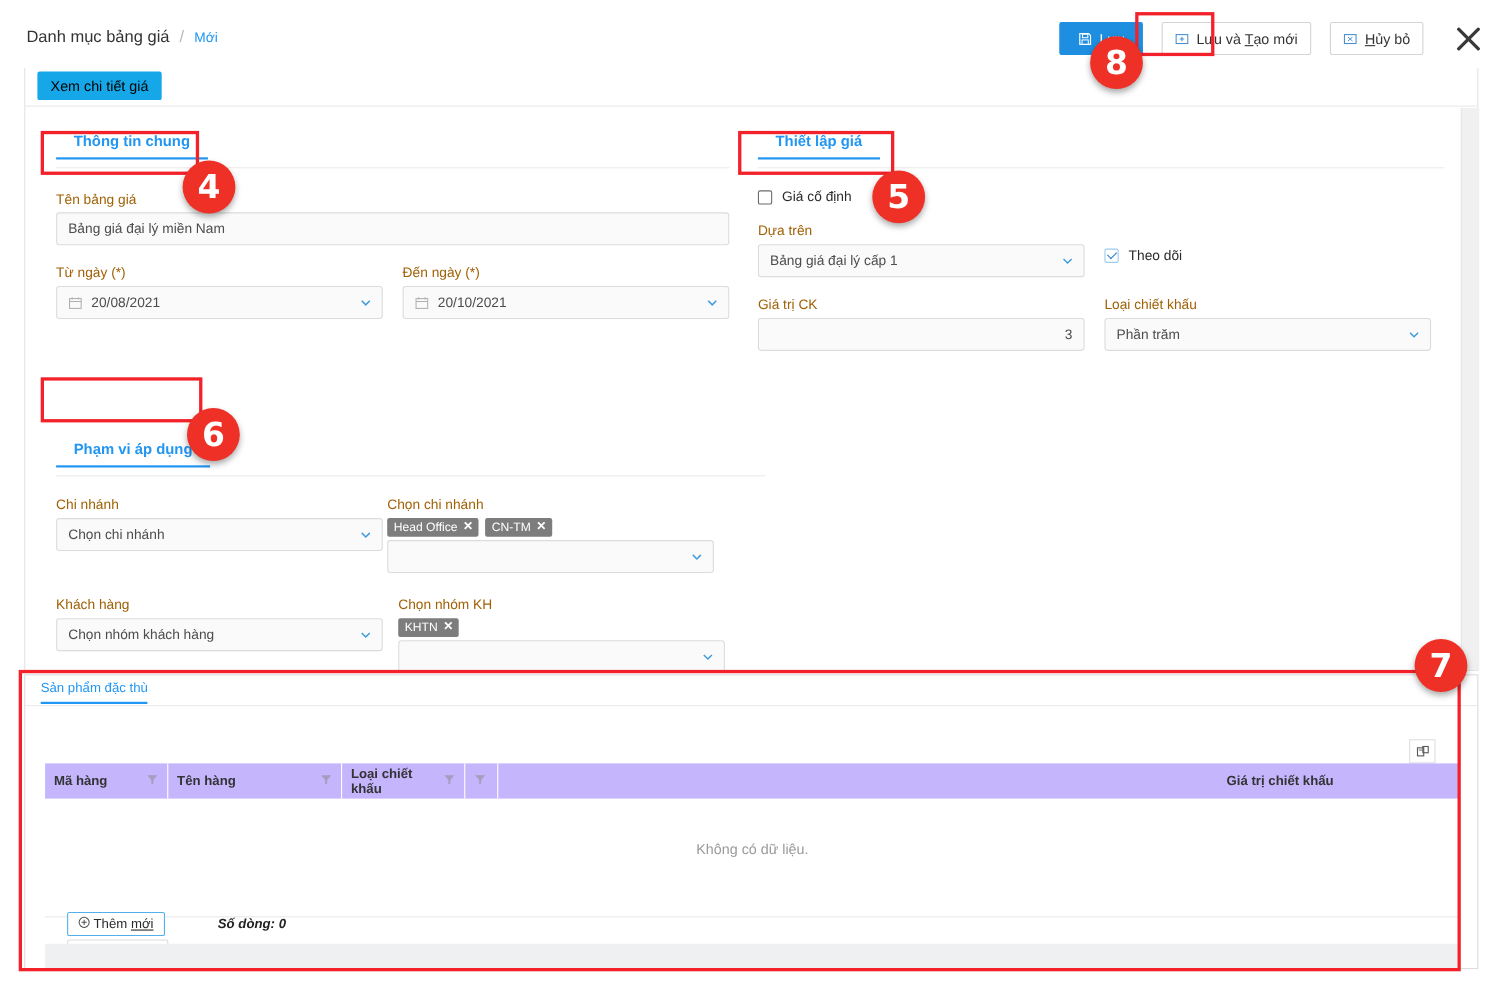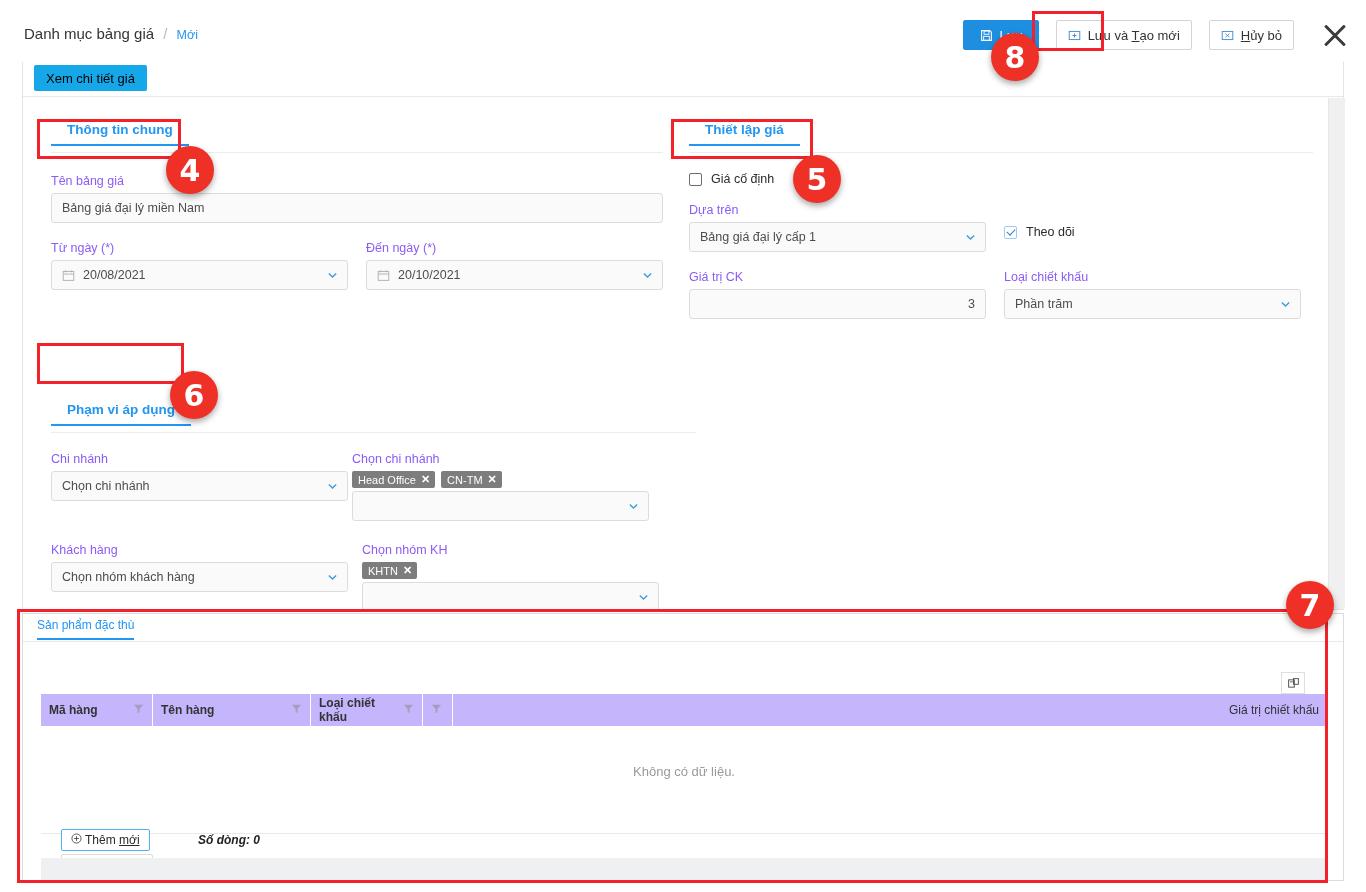--- a/index.html
+++ b/index.html
@@ -44,21 +44,21 @@
   .scrollarea { position:absolute; left:0; top:36px; width:1322px; height:511px; overflow:hidden; }
   .scrolltrack { position:absolute; right:0; top:0; width:17px; height:511px; background:#f0f0f0; border-left:1px solid #e6e6e6;}
 
   
   .sect { position:absolute; }
   .sect-head { position:relative; height:34px; }
   .sect-title { display:inline-block; font-size:13.5px; color:#2196f3; font-weight:bold;
                 padding:0 16px 7px 16px; border-bottom:2px solid #2196f3; cursor:pointer;}
   .sect-rule { position:absolute; left:0; bottom:1px; height:1px; background:#ececec; }
 
-  .fld-label { font-size:12.5px; color:#8b5cf6; margin-bottom:5px; white-space:nowrap; }
+  .fld-label { font-size:12.5px; color:#a16207; margin-bottom:5px; white-space:nowrap; }
   .input {
     height:30px; background:#fafafa; border:1px solid #dcdcdc; border-radius:3px;
     display:flex; align-items:center; padding:0 10px; font-size:12.5px; color:#4d4d4d; position:relative;
   }
   .caret { position:absolute; right:9px; top:50%; transform:translateY(-50%); width:11px; height:11px; }
   .caret svg { display:block; }
   .cal { width:13px; height:13px; margin-right:8px; flex:0 0 auto; opacity:.55; }
   .num { margin-left:auto; }
 
   
@@ -83,21 +83,21 @@
   .grid-tabstrip { position:absolute; left:0; top:0; width:100%; height:28px; border-bottom:1px solid #e9e9e9;}
   .grid-tab { position:absolute; left:14px; top:4px; font-size:12px; color:#2196f3;
               padding-bottom:6px; border-bottom:2px solid #2196f3; cursor:pointer;}
   .colbtn { position:absolute; right:38px; top:58px; width:24px; height:22px;
             border:1px solid #dfdfdf; background:#fff; display:flex; align-items:center; justify-content:center; cursor:pointer;}
   .thead { position:absolute; left:18px; top:80px; width:1286px; height:32px; background:#c4b5fd;
            display:flex; align-items:center; }
   .th { height:32px; display:flex; align-items:center; font-size:12px; color:#333; font-weight:bold;
         padding:0 8px; border-right:1px solid #ffffff; position:relative; }
   .th .fil { margin-left:auto; opacity:.55; }
-  .th.last { border-right:none; margin-left:auto; justify-content:flex-end; font-weight:normal; }
+  .th.last { border-right:none; margin-left:auto; justify-content:flex-start; font-weight:bold; }
   .nodata { position:absolute; left:18px; top:150px; width:1286px; text-align:center;
             font-size:13px; color:#9a9a9a; }
   .gridfoot { position:absolute; left:18px; right:18px; bottom:46px; height:1px; background:#e9e9e9;}
   .addbtn { position:absolute; left:38px; bottom:29px; height:22px; padding:0 9px; border:1px solid #53b0e8;
             background:#fff; color:#2a2a2a; font-size:12px; display:inline-flex; align-items:center; gap:3px;
             border-radius:2px; cursor:pointer; }
   .impbtn { position:absolute; left:38px; bottom:4px; height:22px; padding:0 9px; border:1px solid #dcdcdc;
             background:#fff; color:#2a2a2a; font-size:12px; display:inline-flex; align-items:center; gap:3px;
             border-radius:2px; cursor:pointer; }
   .rowcount { position:absolute; left:175px; bottom:33px; font-size:12px; color:#222; font-weight:bold;font-style:italic; }

